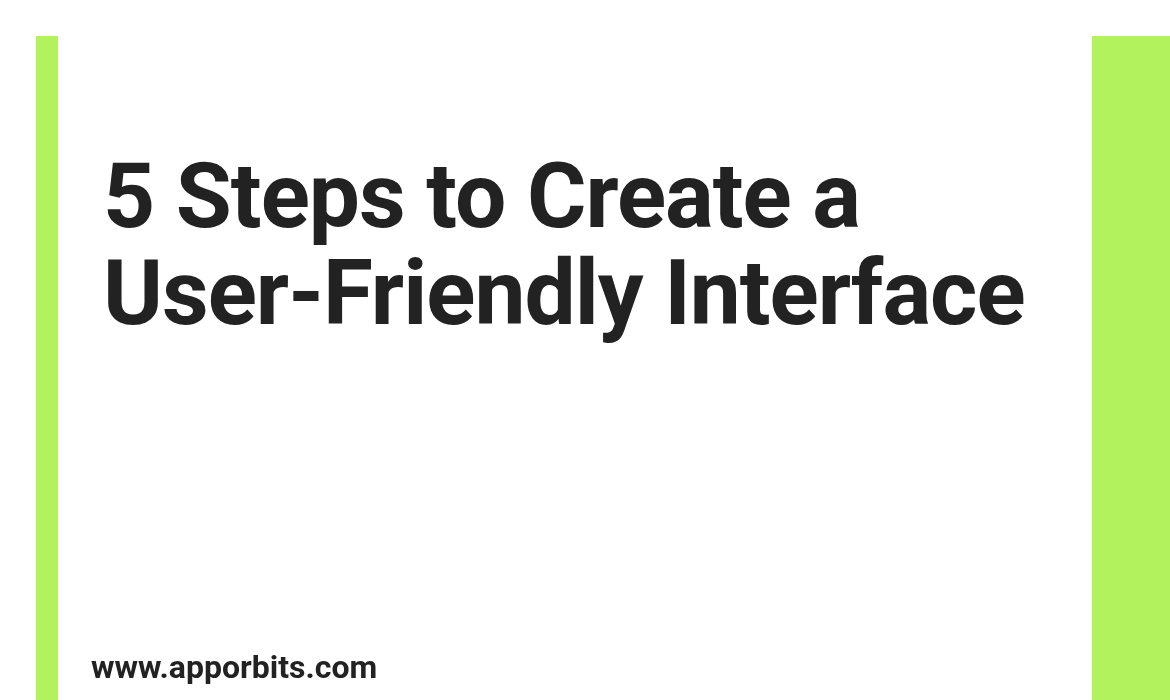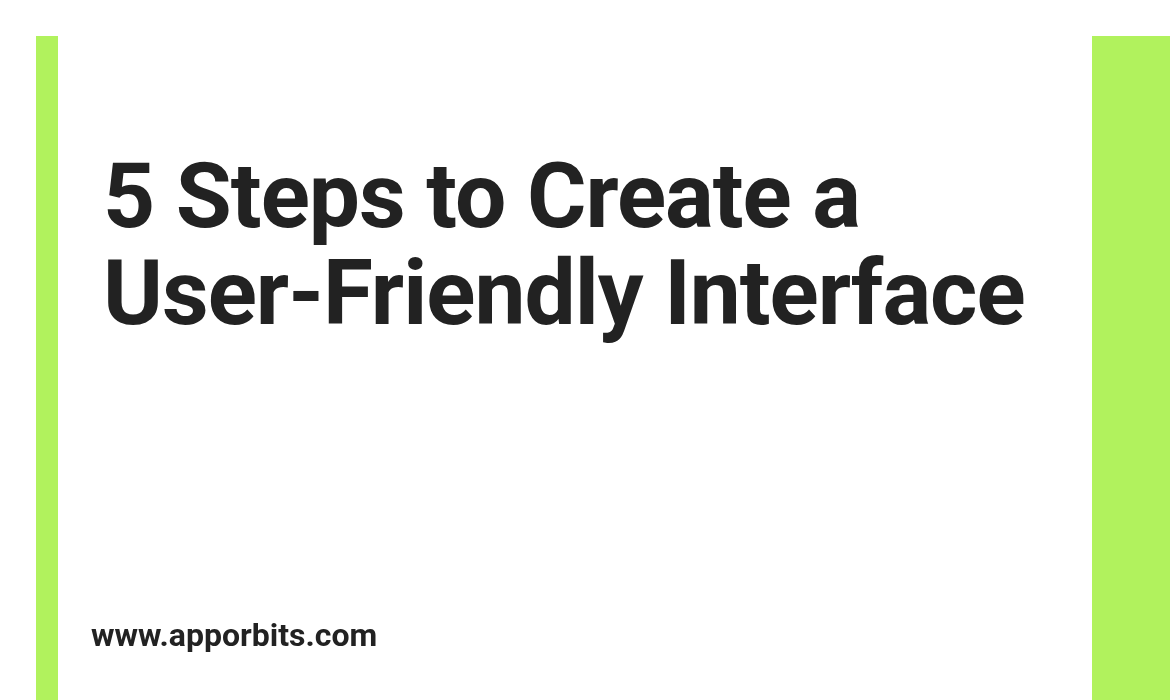--- a/index.html
+++ b/index.html
@@ -40,21 +40,21 @@
     .title {
       font-size: 91px;
       font-weight: 700;
       line-height: 1.07;
       color: #222222;
       letter-spacing: -1px;
     }
     .url {
       position: absolute;
       left: 55px;
-      top: 580px;
+      top: 612px;
       font-size: 32px;
       font-weight: 700;
       color: #222222;
     }
   </style>
 </head>
 <body>
 
 <div class="left-bar"></div>
 <div class="right-bar"></div>

